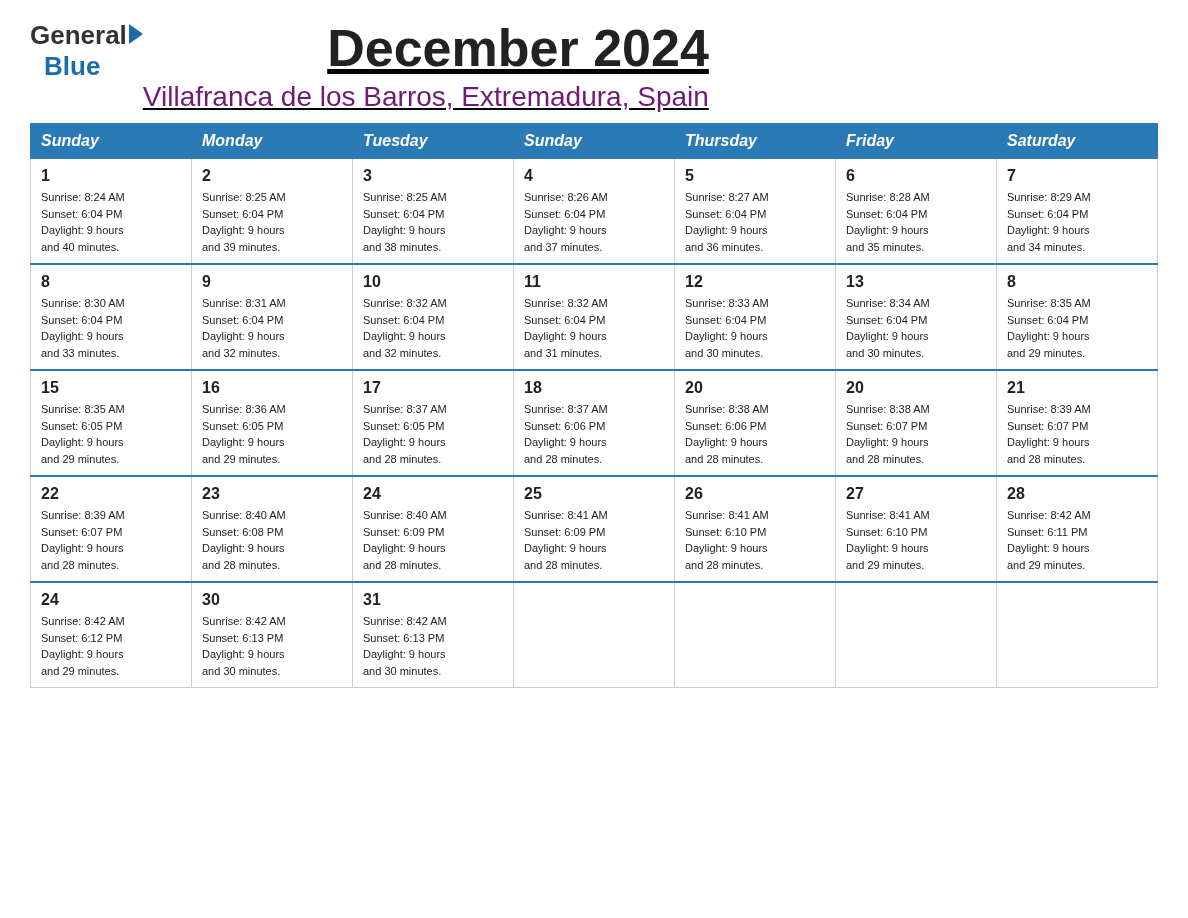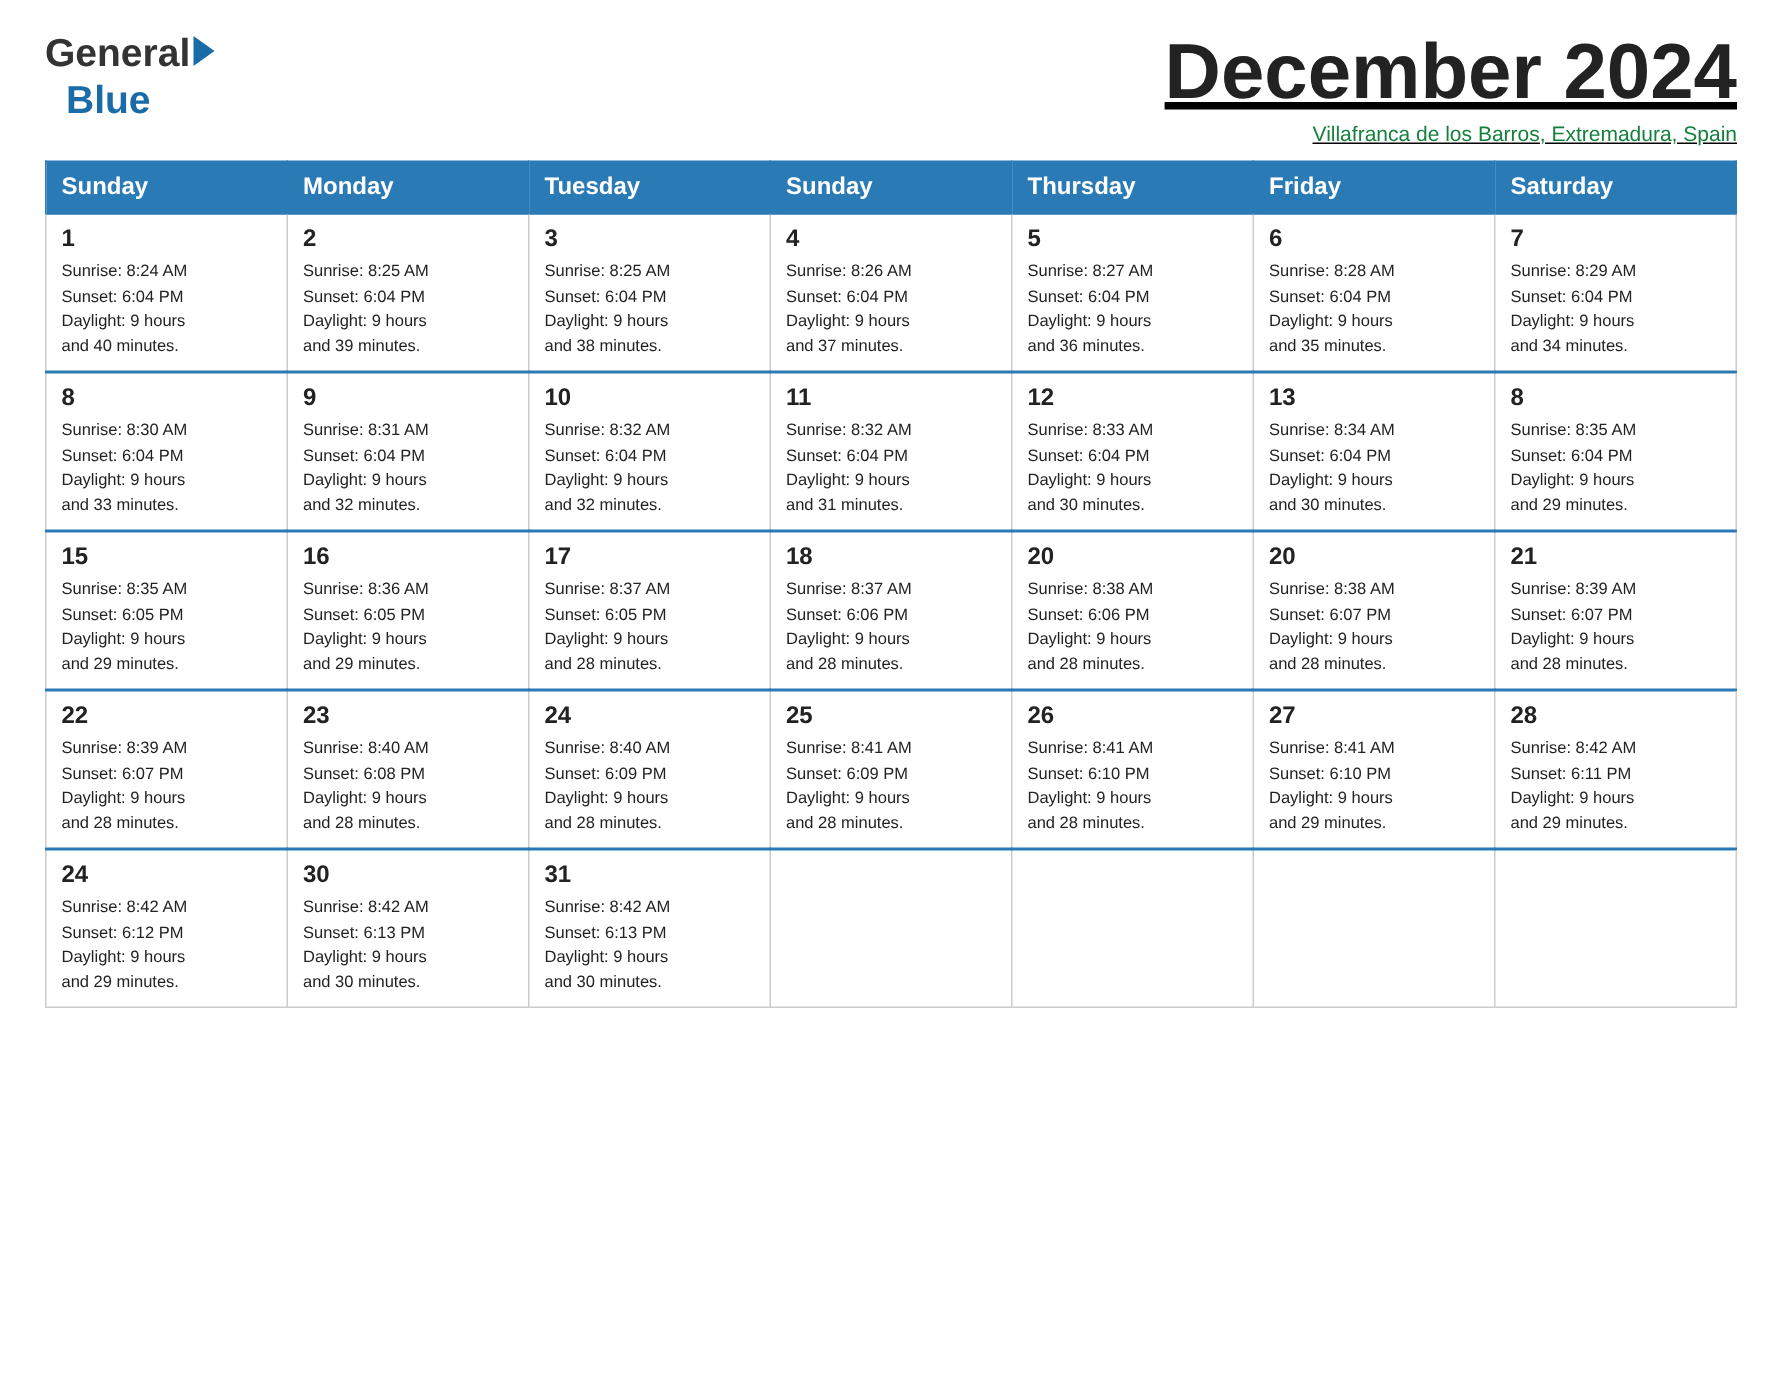--- a/index.html
+++ b/index.html
@@ -5,21 +5,20 @@
     * { box-sizing: border-box; margin: 0; padding: 0; }
     body {
       font-family: Arial, Helvetica, sans-serif;
       background: #fff;
       padding: 20px 30px;
       width: 1188px;
       min-height: 918px;
     }
     .header-area {
       display: flex;
-      justify-content: space-between;
       align-items: flex-start;
       margin-bottom: 10px;
     }
     .logo-text-general {
       font-size: 26px;
       font-weight: bold;
       color: #333;
     }
     .logo-arrow {
       display: inline-block;
@@ -49,37 +48,38 @@
       text-align: right;
       text-decoration: underline;
     }
     .month-title {
       font-size: 52px;
       font-weight: bold;
       color: #222;
       line-height: 1.1;
     }
     .location-title {
-      font-size: 14px;
-      color: #15803d;
+      font-size: 28px;
+      color: #701a75;
       margin-top: 4px;
     }
     table {
       width: 100%;
       border-collapse: collapse;
       margin-top: 8px;
     }
     thead tr th {
       background-color: #2a7ab5;
       color: #fff;
       font-size: 16px;
       font-weight: bold;
       padding: 8px 10px;
       text-align: left;
       border: 1px solid #2a7ab5;
+      font-style: italic;
     }
     tbody tr td {
       vertical-align: top;
       padding: 8px 10px;
       border: 1px solid #ccc;
       font-size: 13px;
       color: #222;
       width: 14.28%;
       min-height: 90px;
     }

